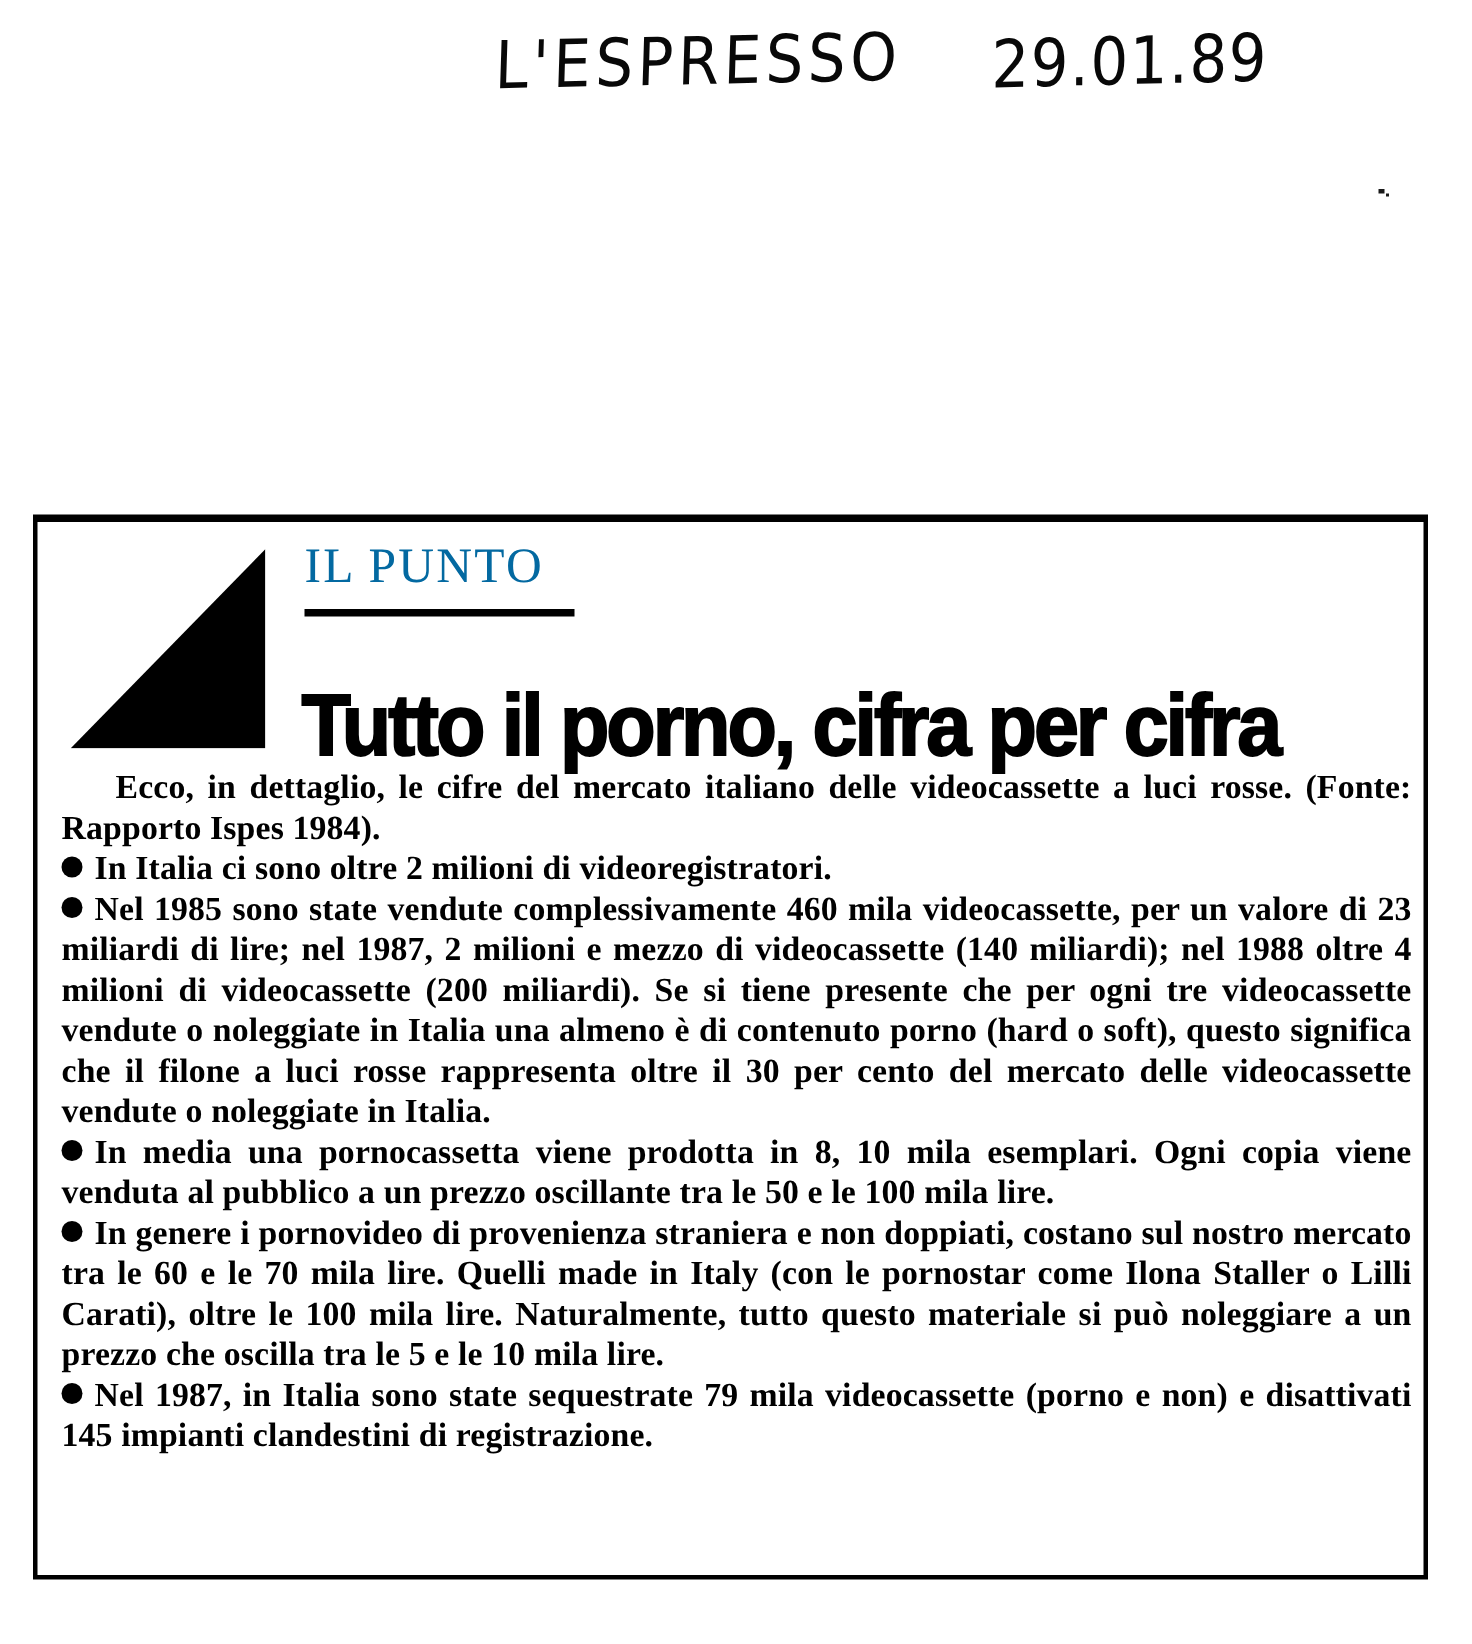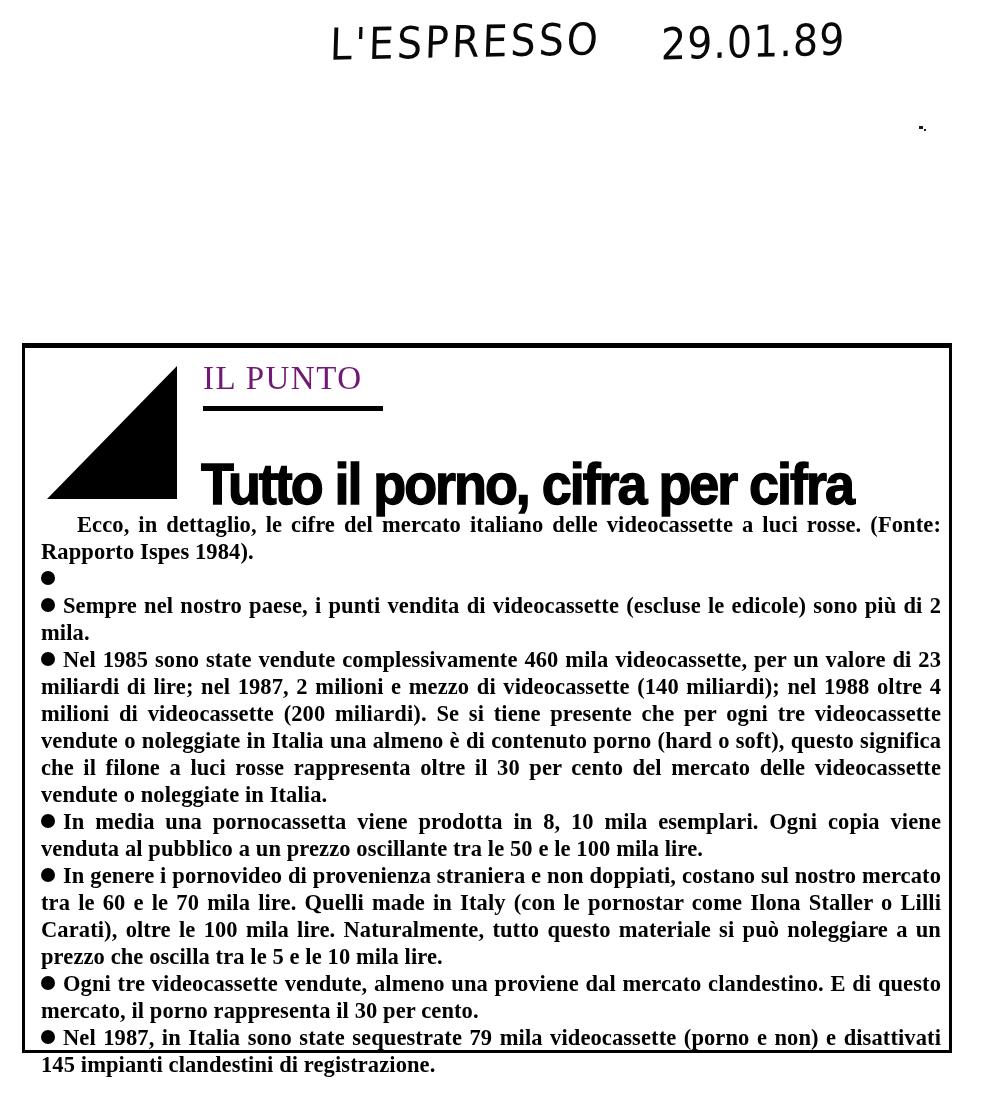--- a/index.html
+++ b/index.html
@@ -91,21 +91,21 @@
 
   .kicker {
     position: absolute;
     left: 178px;
     top: 14px;
     font-family: "Liberation Serif", "DejaVu Serif", serif;
     font-size: 33px;
     line-height: 1;
     letter-spacing: 1.5px;
     font-weight: normal;
-    color: #701a75;
+    color: #0369a1;
   }
 
   .kicker-rule {
     position: absolute;
     left: 178px;
     top: 58px;
     width: 180px;
     height: 5px;
     background: #000000;
   }
@@ -180,23 +180,21 @@
 
     <div class="masthead">
       <div class="triangle"></div>
       <div class="kicker">IL PUNTO</div>
       <div class="kicker-rule"></div>
       <h1 class="headline">Tutto il porno, cifra per cifra</h1>
     </div>
 
     <div class="body-copy">
         <p class="lead"><span>Ecco, in dettaglio, le cifre del mercato italiano delle videocassette a luci rosse. (Fonte: Rapporto Ispes 1984).</span></p>
-        <p class="bullet"><span class="bullet-glyph"></span></p>
-        <p class="bullet"><span class="bullet-glyph"></span><span>Sempre nel nostro paese, i punti vendita di videocassette (escluse le edicole) sono più di 2 mila.</span></p>
+        <p class="bullet"><span class="bullet-glyph"></span><span>In Italia ci sono oltre 2 milioni di videoregistratori.</span></p>
         <p class="bullet"><span class="bullet-glyph"></span><span>Nel 1985 sono state vendute complessivamente 460 mila videocassette, per un valore di 23 miliardi di lire; nel 1987, 2 milioni e mezzo di videocassette (140 miliardi); nel 1988 oltre 4 milioni di videocassette (200 miliardi). Se si tiene presente che per ogni tre videocassette vendute o noleggiate in Italia una almeno è di contenuto porno (hard o soft), questo significa che il filone a luci rosse rappresenta oltre il 30 per cento del mercato delle videocassette vendute o noleggiate in Italia.</span></p>
         <p class="bullet"><span class="bullet-glyph"></span><span>In media una pornocassetta viene prodotta in 8, 10 mila esemplari. Ogni copia viene venduta al pubblico a un prezzo oscillante tra le 50 e le 100 mila lire.</span></p>
         <p class="bullet"><span class="bullet-glyph"></span><span>In genere i pornovideo di provenienza straniera e non doppiati, costano sul nostro mercato tra le 60 e le 70 mila lire. Quelli made in Italy (con le pornostar come Ilona Staller o Lilli Carati), oltre le 100 mila lire. Naturalmente, tutto questo materiale si può noleggiare a un prezzo che oscilla tra le 5 e le 10 mila lire.</span></p>
-        <p class="bullet"><span class="bullet-glyph"></span><span>Ogni tre videocassette vendute, almeno una proviene dal mercato clandestino. E di questo mercato, il porno rappresenta il 30 per cento.</span></p>
         <p class="bullet"><span class="bullet-glyph"></span><span>Nel 1987, in Italia sono state sequestrate 79 mila videocassette (porno e non) e disattivati 145 impianti clandestini di registrazione.</span></p>
       </div>
 
   </div>
 </div>
 
 </body></html>

